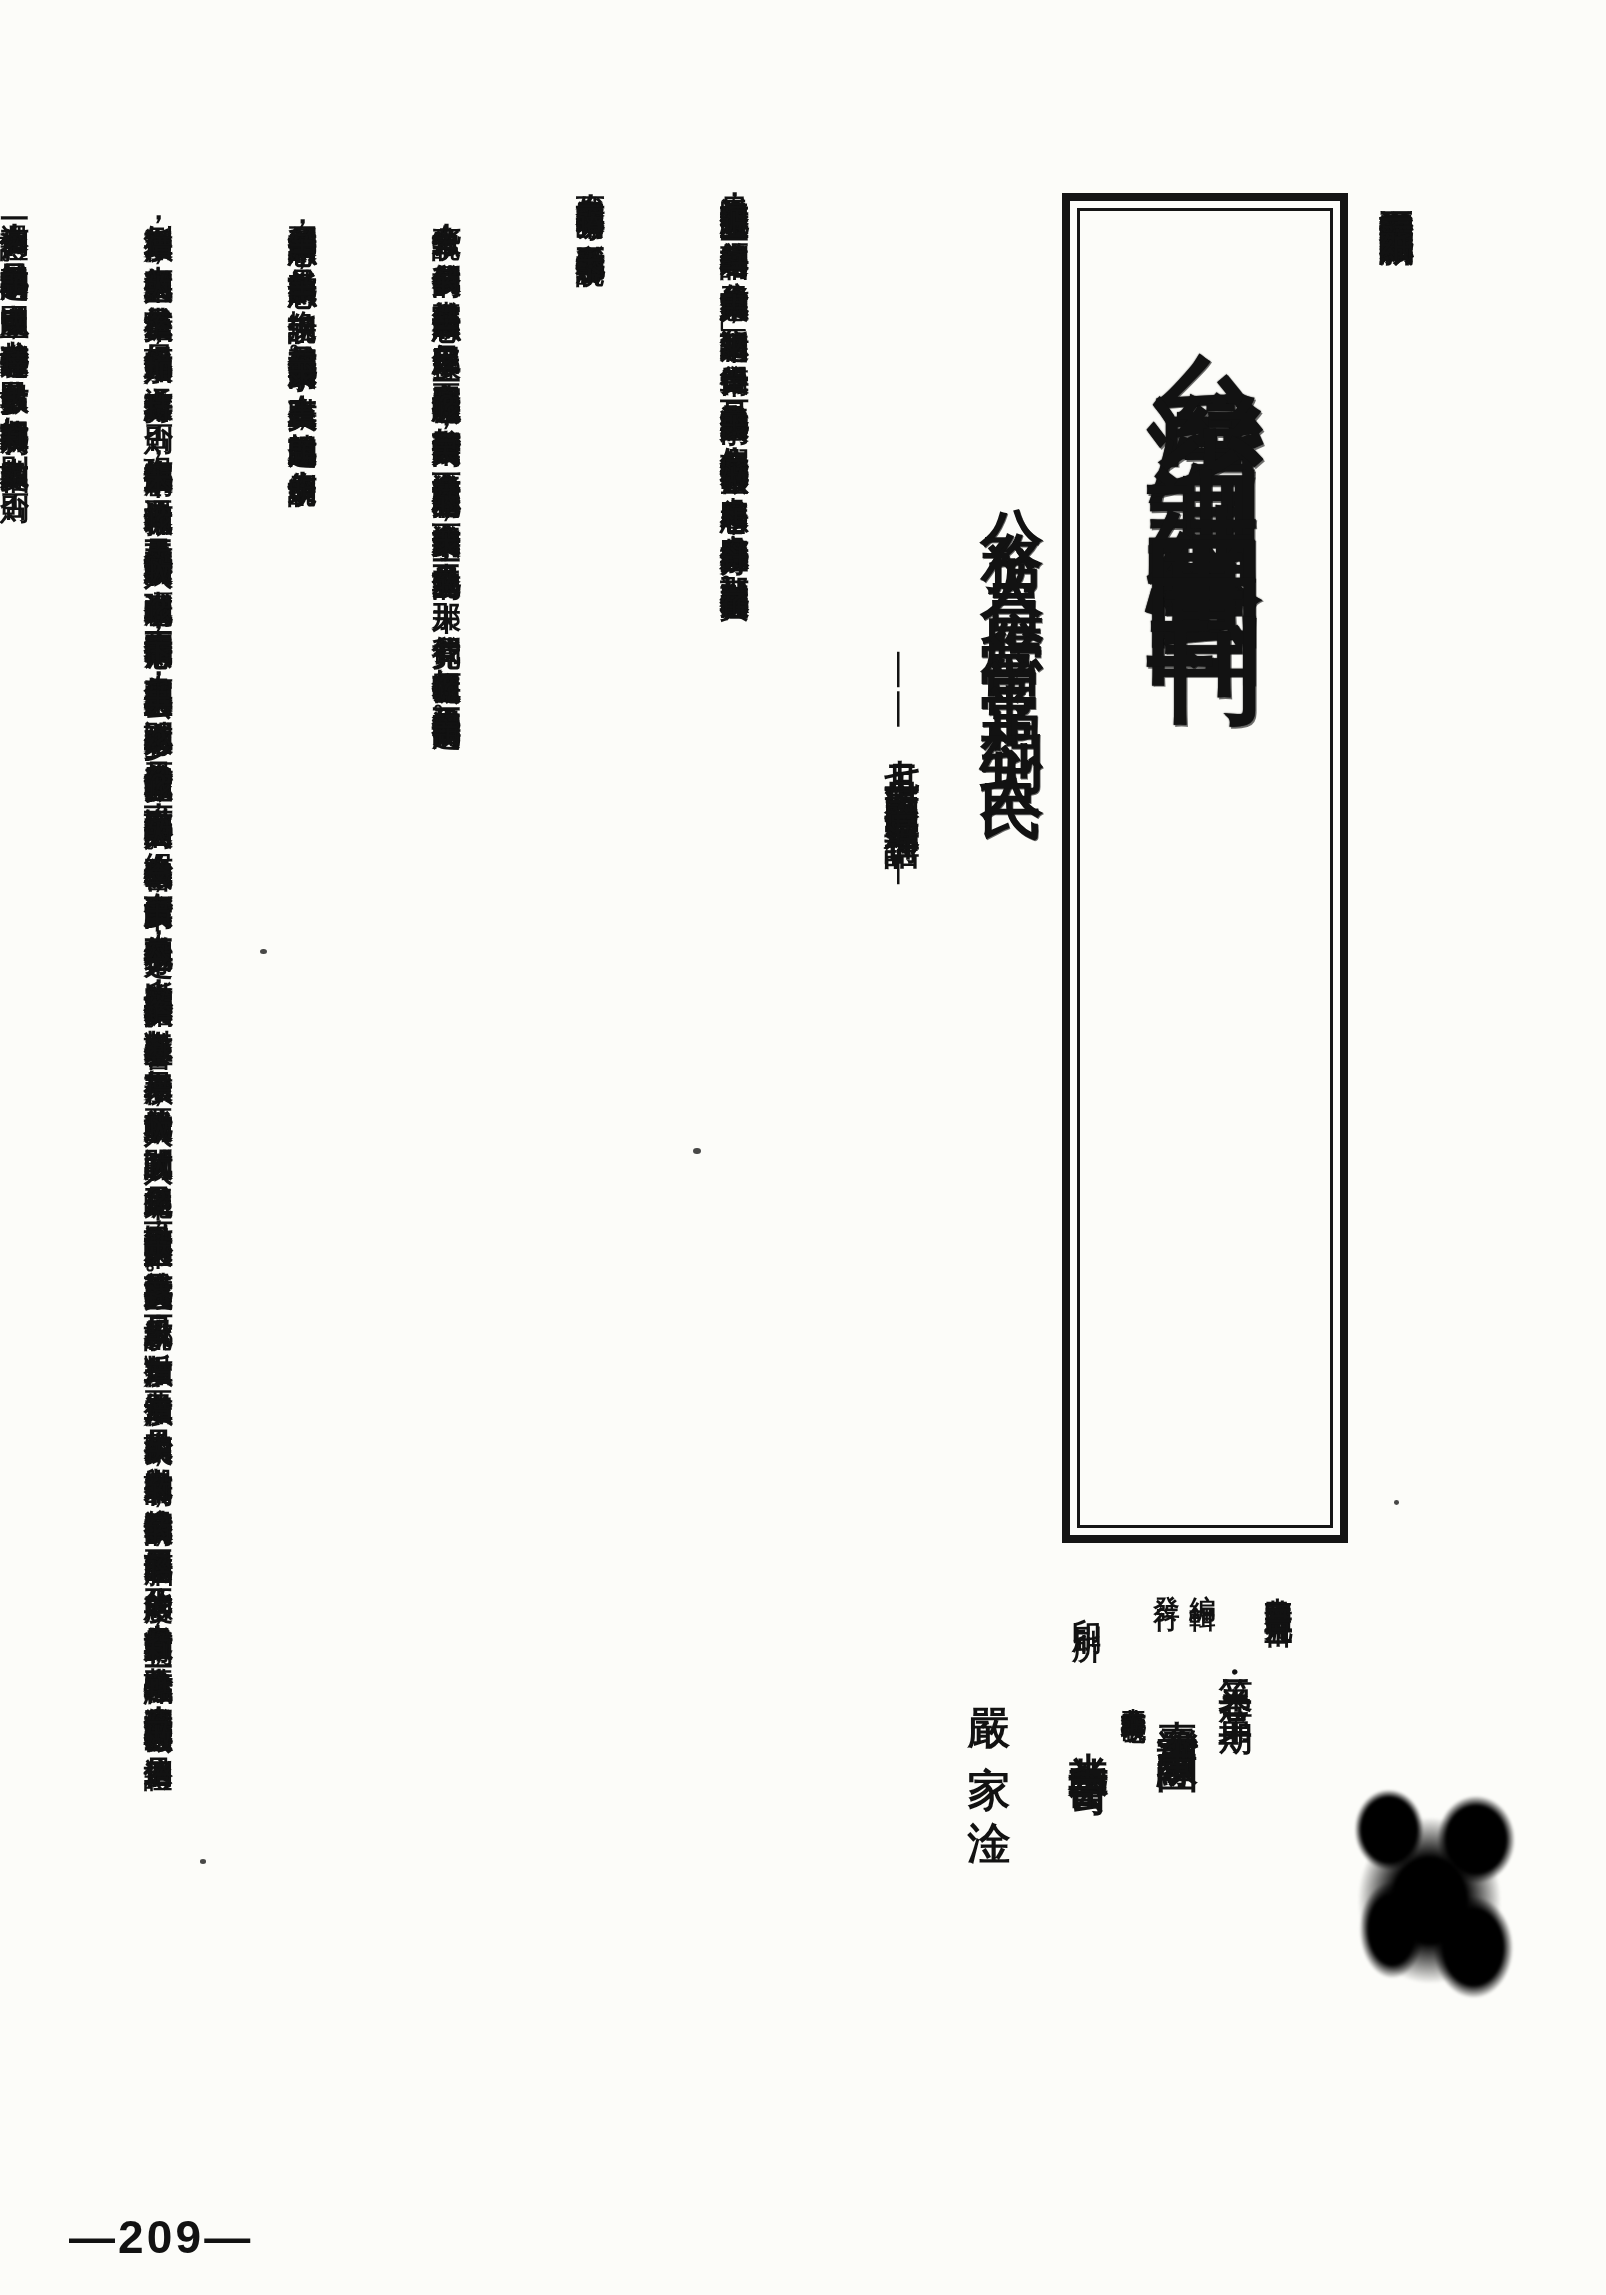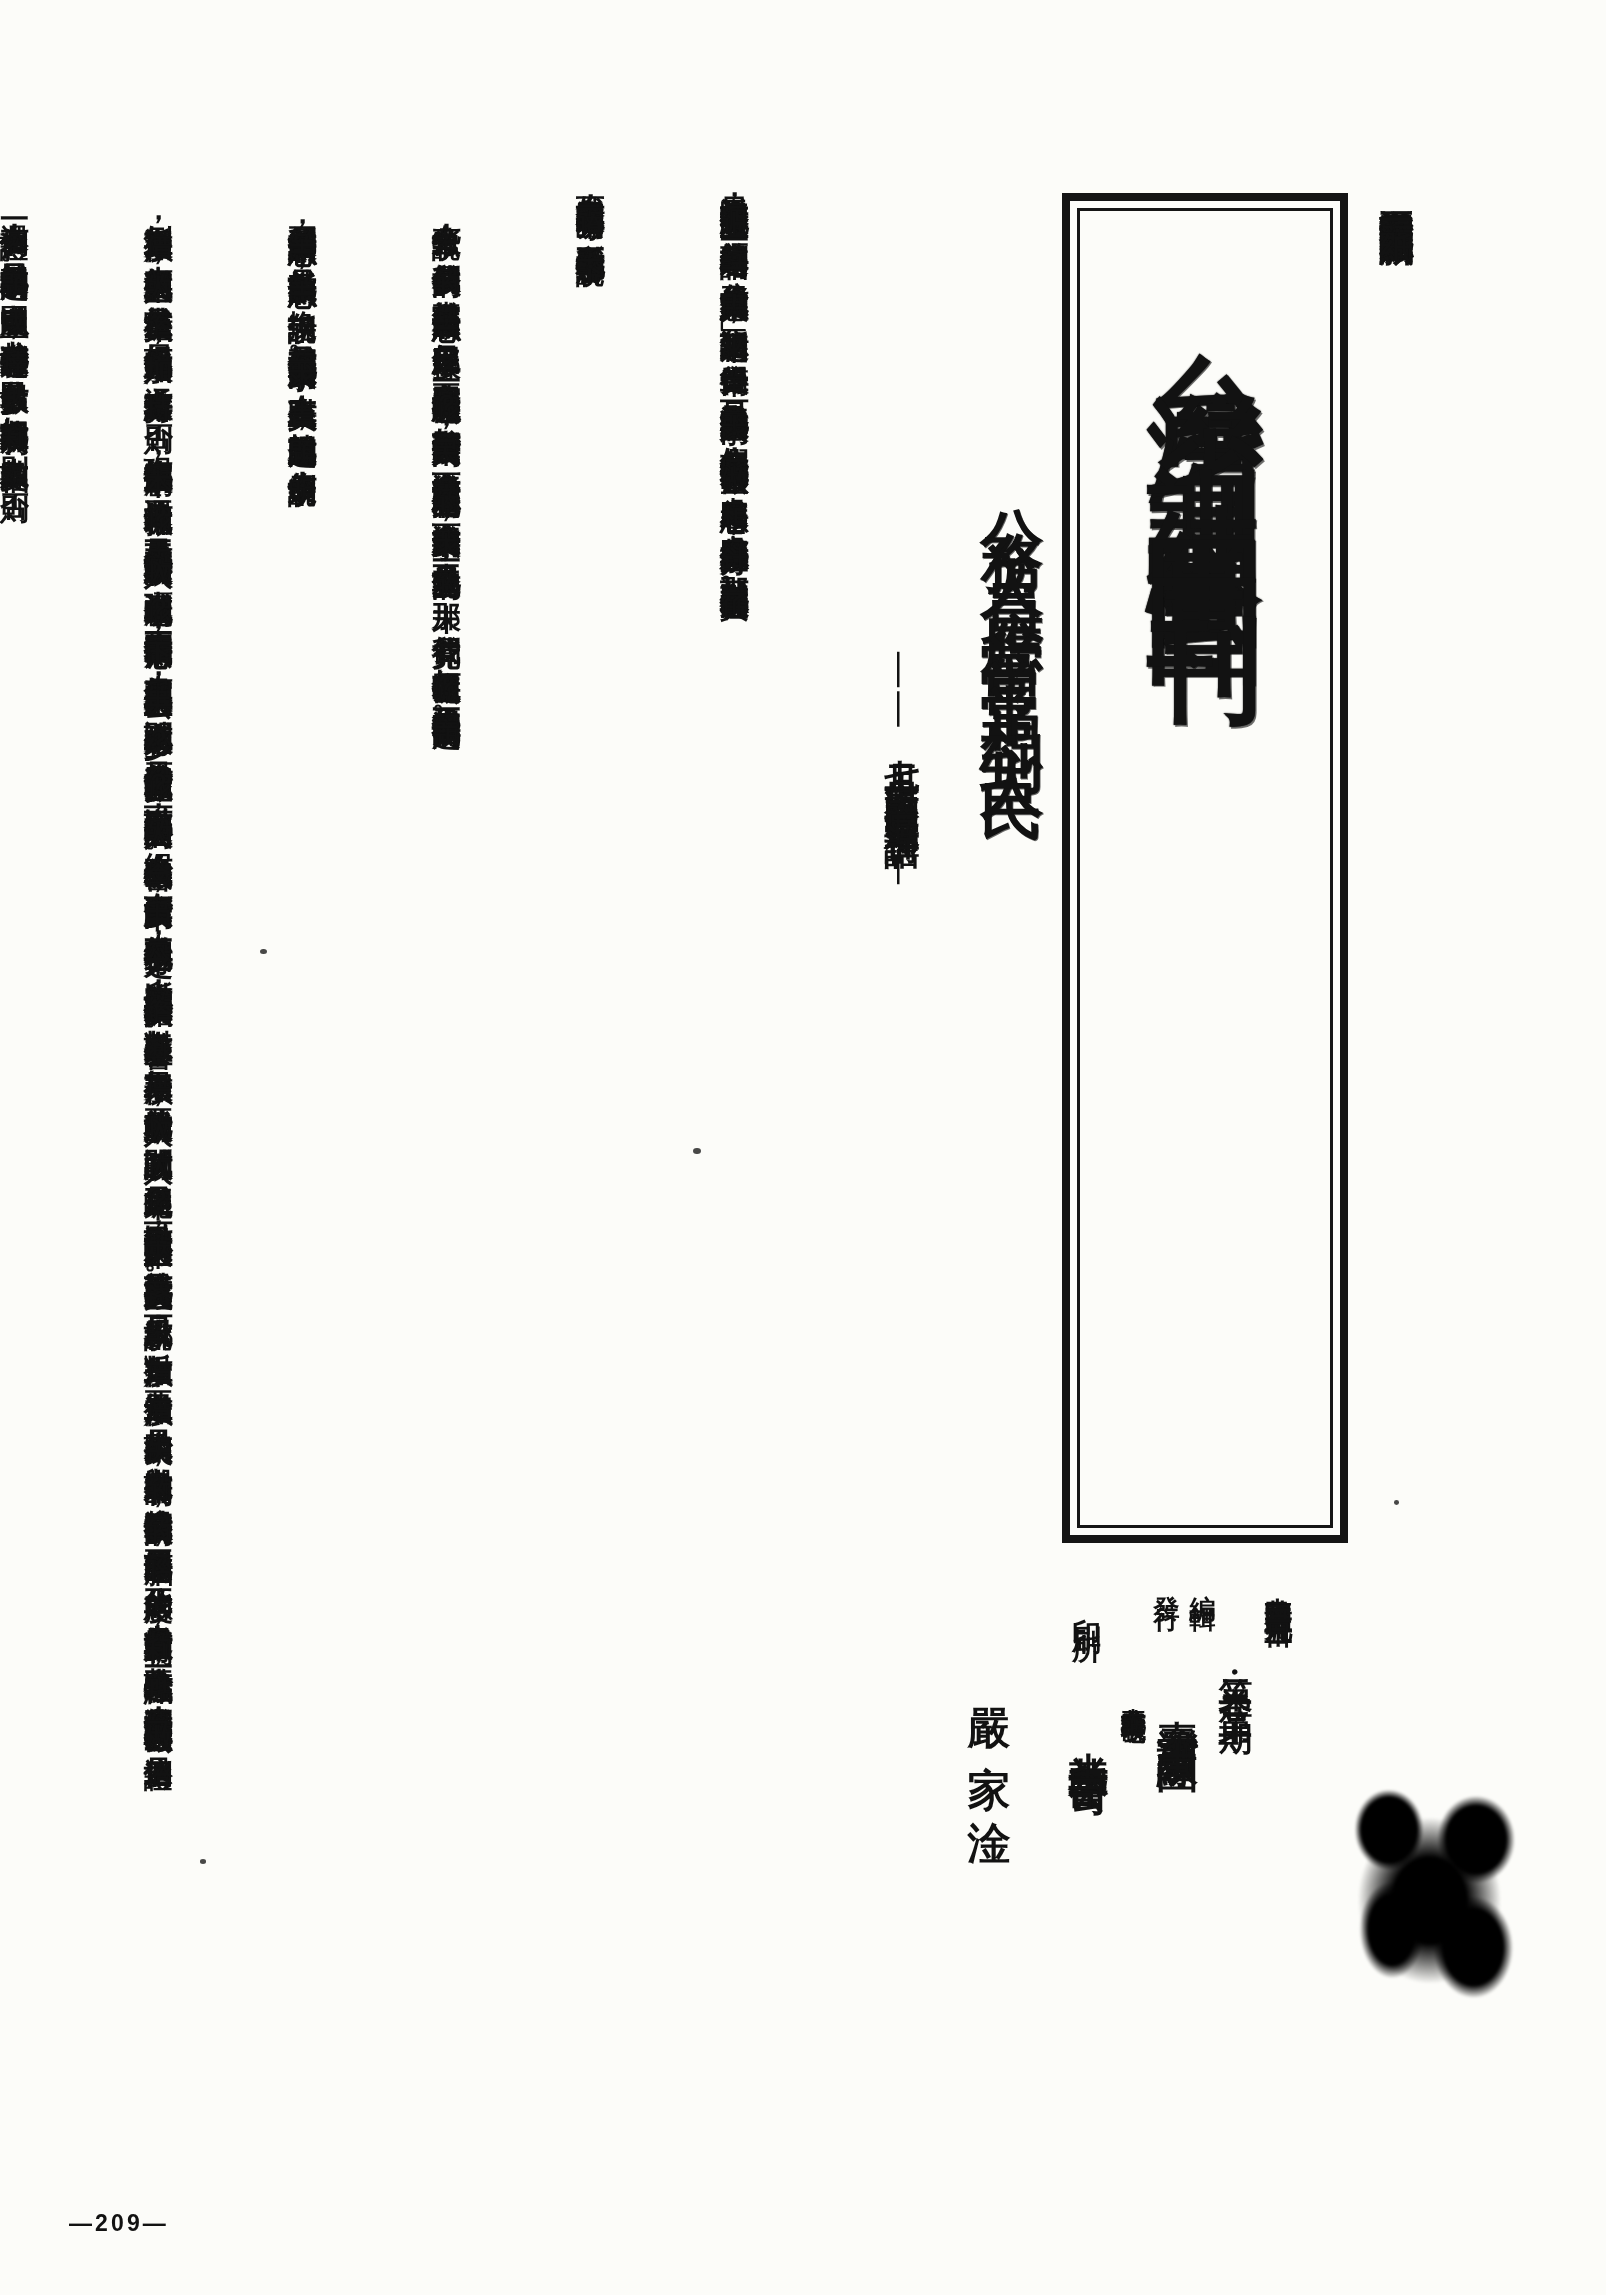--- a/index.html
+++ b/index.html
@@ -80,21 +80,21 @@
     font-size:29px;font-weight:bold;
     letter-spacing:1.1px;line-height:48px;
     text-align:justify;
   }
   .body-text p{margin:0;}
   .body-text p.ind1{text-indent:1em;}
   .body-text p.ind2{text-indent:2em;}
   
   .page-number{
     position:absolute;left:69px;top:2210px;
-    font-size:23px;font-weight:900;letter-spacing:3.1px;
+    font-size:46px;font-weight:900;letter-spacing:3.1px;
     font-family:"Liberation Sans","DejaVu Sans",sans-serif;
   }
   
   .speck{position:absolute;background:#1a1a1a;border-radius:50%;opacity:.8;}
 </style>
 </head>
 <body>
 
 <div class="page">
 

